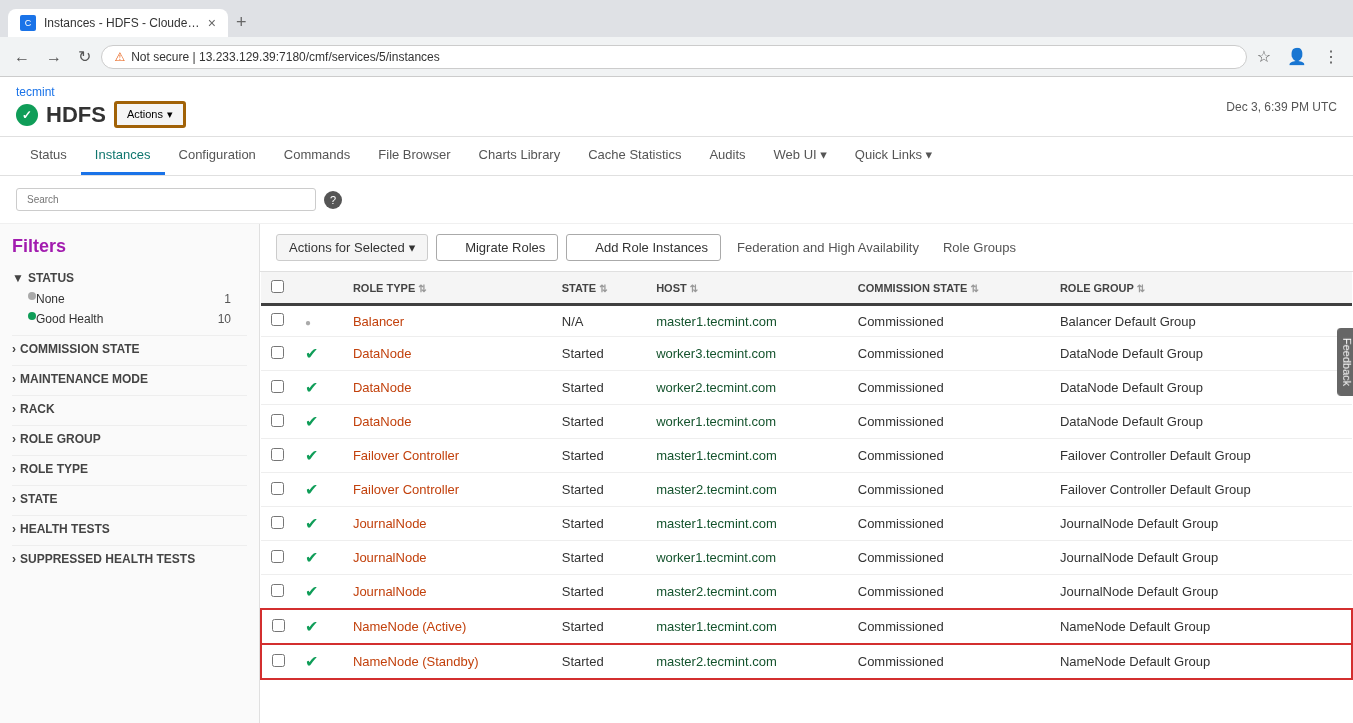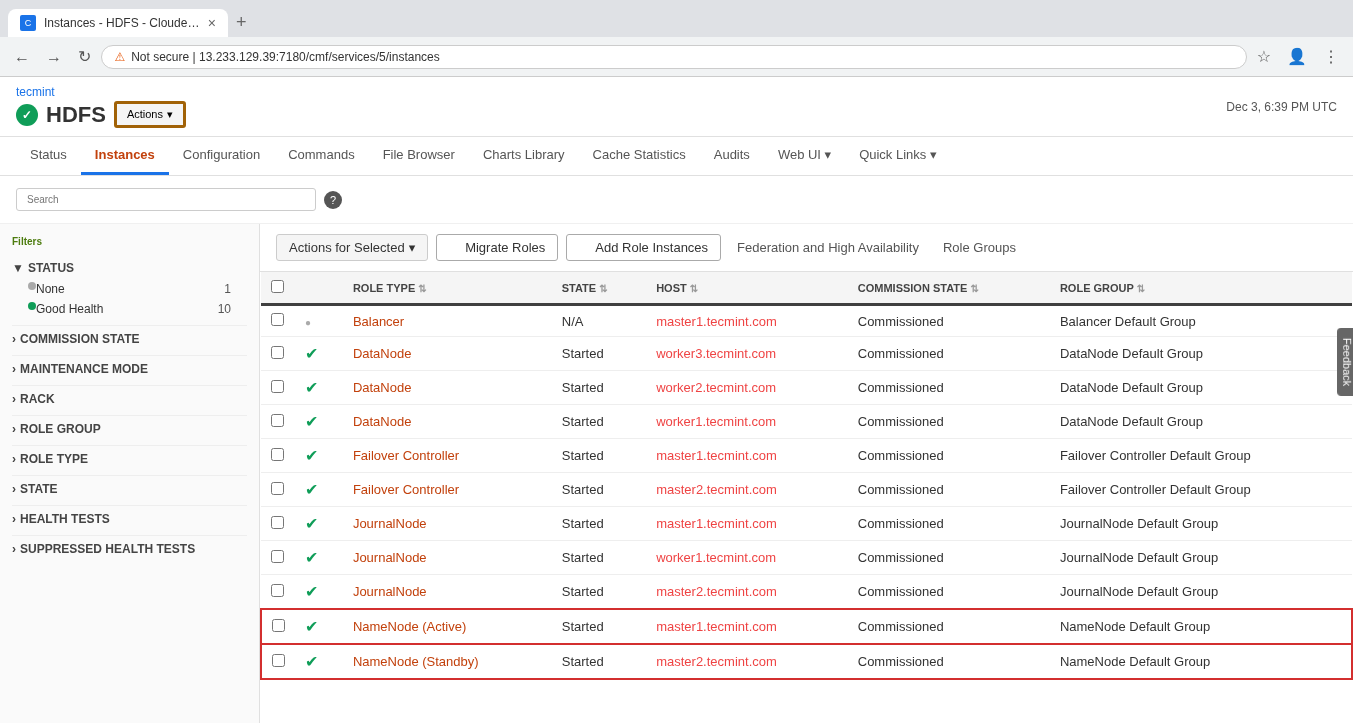--- a/index.html
+++ b/index.html
@@ -24,33 +24,33 @@
     .app-header { padding: 8px 16px; display: flex; align-items: center; justify-content: space-between; border-bottom: 1px solid #e0e0e0; }
     .org-name { color: #1a73e8; font-size: 12px; margin-bottom: 2px; }
     .service-name { display: flex; align-items: center; gap: 8px; font-size: 22px; font-weight: bold; color: #333; }
     .service-icon { width: 22px; height: 22px; background: #0f9d58; border-radius: 50%; display: flex; align-items: center; justify-content: center; color: white; font-size: 12px; }
     .actions-btn { background: #f5f5f5; border: 3px solid #a16207; border-radius: 3px; padding: 4px 10px; cursor: pointer; font-size: 11px; display: flex; gap: 4px; }
     .timestamp { font-size: 12px; color: #555; }
 
     
     .nav-tabs { display: flex; border-bottom: 1px solid #e0e0e0; padding: 0 16px; }
     .nav-tab { padding: 10px 14px; cursor: pointer; font-size: 13px; color: #555; border-bottom: 3px solid transparent; white-space: nowrap; }
-    .nav-tab.active { color: #c2410c; border-bottom-color: #1a73e8; font-weight: 700; }
+    .nav-tab.active { color: #0f766e; border-bottom-color: #1a73e8; font-weight: 400; }
 
     
     .search-bar { padding: 12px 16px; display: flex; align-items: center; gap: 8px; border-bottom: 1px solid #f0f0f0; }
     .search-input { width: 300px; border: 1px solid #ccc; border-radius: 3px; padding: 5px 10px; font-size: 10px; }
     .help-icon { width: 18px; height: 18px; background: #555; border-radius: 50%; color: white; display: flex; align-items: center; justify-content: center; font-size: 11px; cursor: pointer; }
 
     
     .main-content { display: flex; height: calc(100vh - 200px); overflow: hidden; }
 
     
     .sidebar { width: 260px; min-width: 260px; border-right: 1px solid #e0e0e0; padding: 12px; overflow-y: auto; background: #fafafa; }
-    .sidebar-title { font-size: 10px; font-weight: bold; color: #4d7c0f; margin-bottom: 10px; }
+    .sidebar-title { font-size: 18px; font-weight: bold; color: #a21caf; margin-bottom: 10px; }
     .filter-section { margin-bottom: 6px; }
     .filter-header { display: flex; align-items: center; gap: 4px; cursor: pointer; padding: 4px 0; font-size: 12px; font-weight: bold; color: #444; text-transform: uppercase; }
     .filter-item { display: flex; align-items: flex-start; padding: 3px 16px; font-size: 12px; }
     .filter-dot { width: 8px; height: 8px; border-radius: 50%; }
     .filter-dot.gray { background: #aaa; }
     .filter-dot.green { background: #0f9d58; }
     .filter-count { margin-left: auto; color: #555; }
     .filter-section-collapsed { cursor: pointer; padding: 5px 0; font-size: 12px; font-weight: bold; color: #444; text-transform: uppercase; display: flex; align-items: center; gap: 4px; border-top: 1px solid #eee; padding-top: 6px; margin-top: 4px; }
 
     
@@ -58,21 +58,21 @@
     .toolbar { display: flex; align-items: center; gap: 8px; padding: 10px 16px; border-bottom: 1px solid #e0e0e0; }
     .toolbar-btn { border: 1px solid #ccc; background: #f5f5f5; border-radius: 3px; padding: 5px 12px; font-size: 13px; cursor: pointer; display: flex; align-items: center; gap: 4px; color: #333; }
     .toolbar-btn-primary { background: #fff; border-color: #aaa; padding-left: 28px; }
     .toolbar-btn-link { border: none; background: none; color: #555; cursor: pointer; font-size: 13px; padding: 5px 8px; }
 
     table { width: 100%; border-collapse: collapse; font-size: 13px; }
     thead th { background: #f5f5f5; padding: 8px 10px; text-align: left; font-weight: bold; font-size: 11px; color: #444; text-transform: uppercase; border-bottom: 3px solid #404040; white-space: nowrap; }
     tbody tr { border-bottom: 1px solid #eee; }
     tbody td { padding: 7px 10px; vertical-align: middle; }
     .role-link { color: #c2410c; text-decoration: none; cursor: pointer; }
-    .host-link { color: #ef4444; text-decoration: none; cursor: pointer; }
+    .host-link { color: #14532d; text-decoration: none; cursor: pointer; }
     .icon-green { color: #0f9d58; font-size: 16px; }
     .icon-gray { color: #aaa; font-size: 10px; }
     .checkbox-col { width: 30px; }
     .sort-icon { color: #999; font-size: 10px; cursor: pointer; }
 
     
     .feedback-tab { position: fixed; right: -28px; top: 50%; transform: translateY(-50%) rotate(90deg); background: #666; color: white; padding: 4px 10px; font-size: 11px; cursor: pointer; border-radius: 0 0 4px 4px; }
   </style>
 </head>
 <body>

